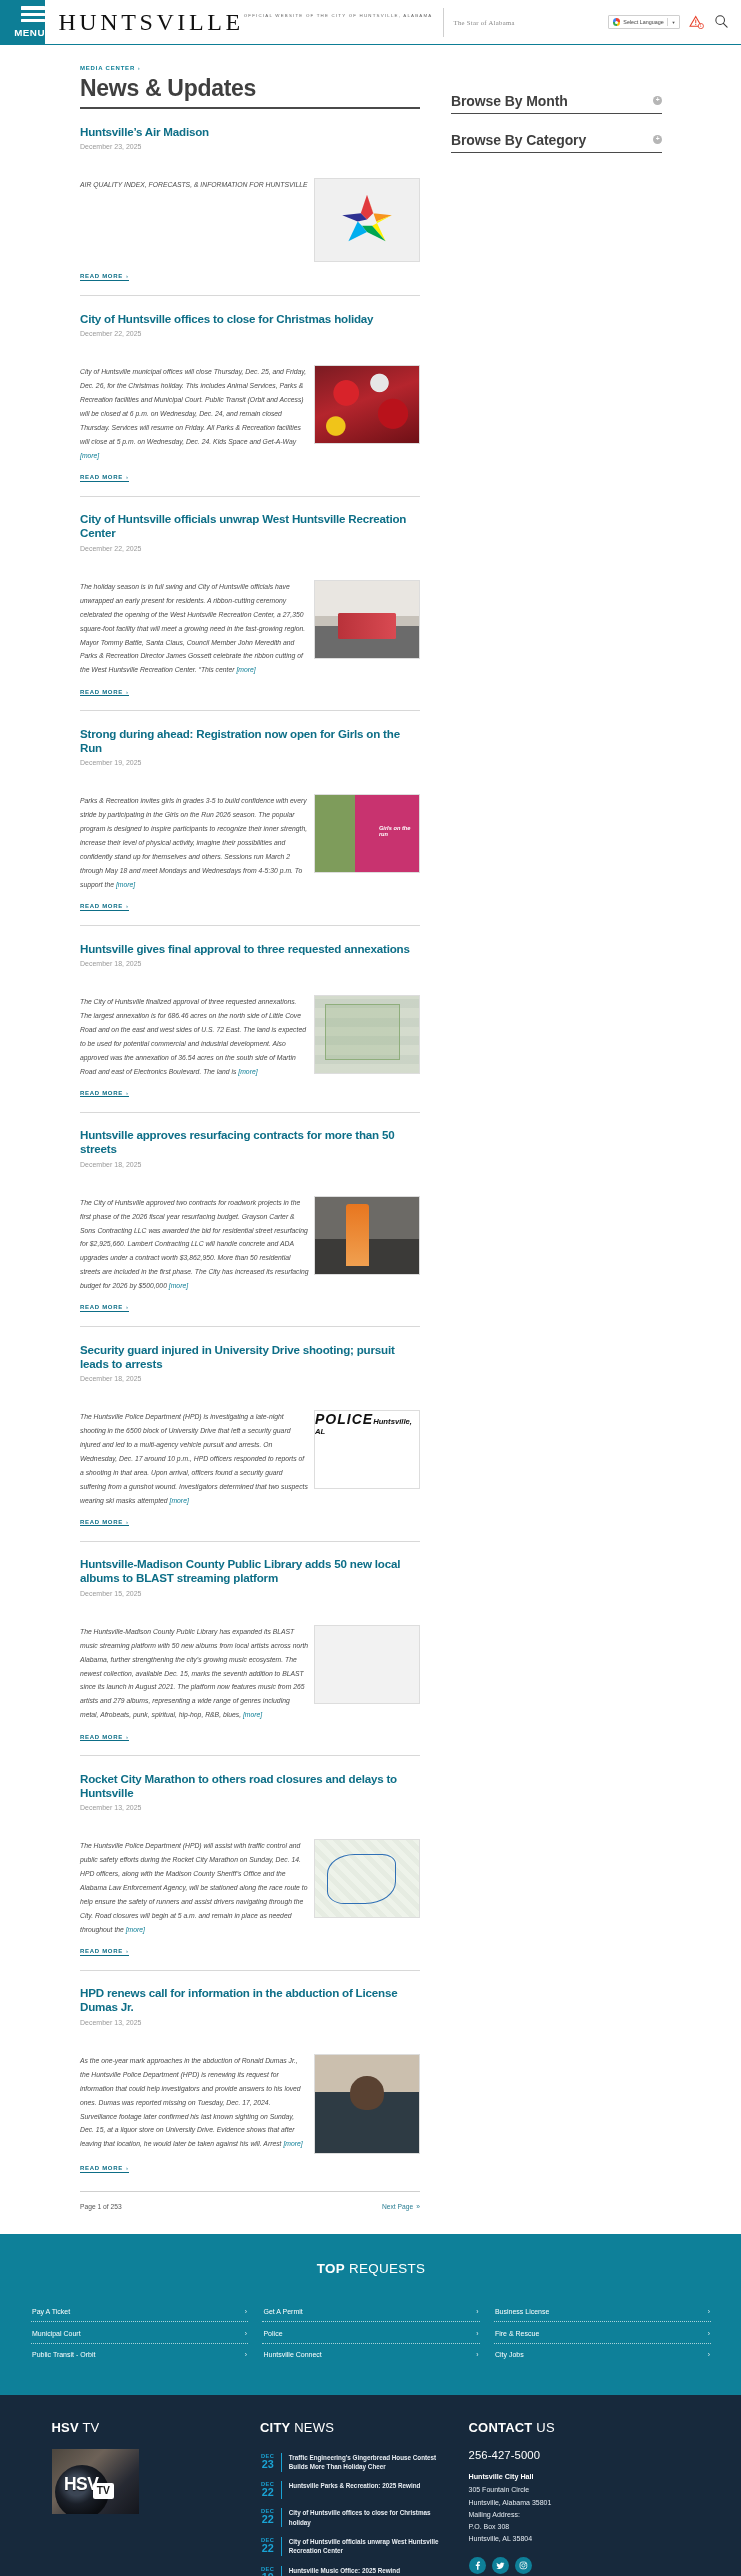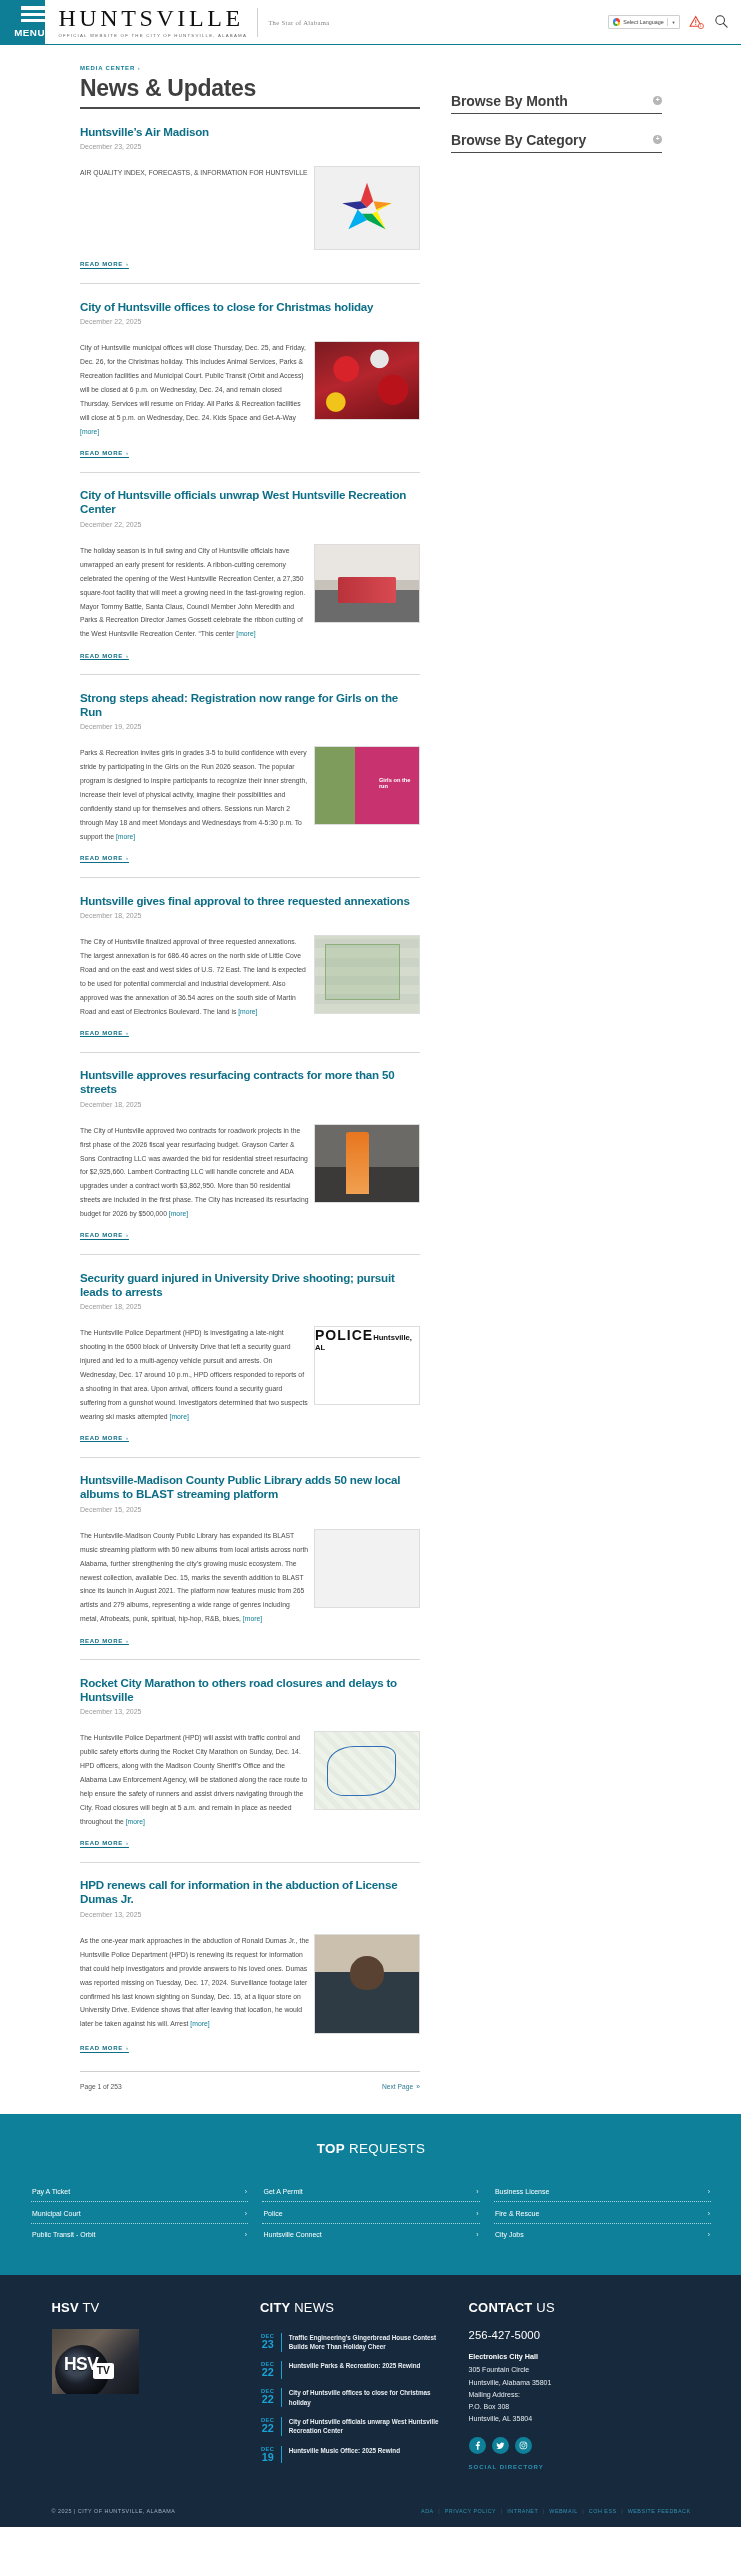--- a/index.html
+++ b/index.html
@@ -15,21 +15,21 @@
   .topbar { display: flex; align-items: stretch; height: 45px; background: #fff;
             border-bottom: 1.5px solid #0d7e96; position: relative; }
   .menu-btn { width: 45px; background: #0d7e96; color: #fff; display: flex;
               flex-direction: column; align-items: flex-end; justify-content: center;
               gap: 2.6px; cursor: pointer; }
   .menu-bars { display: flex; flex-direction: column; gap: 2.6px; }
   .menu-bars i { display: block; width: 24px; height: 3.6px; background: #fff; border-radius: 0.5px; }
   .menu-label { font-size: 9.8px; font-weight: 700; letter-spacing: 0.5px; margin-top: 1.5px; }
 
   .brand { display: flex; align-items: center; padding-left: 13.4px; flex: 0 0 auto; }
-  .brand-mark { display: flex; flex-direction: column; }
+  .brand-mark { display: flex; flex-direction: row; }
   .brand-name { font-family: "Liberation Serif", serif; font-size: 24px; letter-spacing: 3.6px;
                 line-height: 1; color: #111; font-weight: 400; }
   .brand-sub { font-size: 4.4px; letter-spacing: 1.2px; color: #666; margin-top: 3.1px; }
   .brand-rule { width: 0.5px; background: #cfcfcf; height: 29px; margin: 0 10.3px; }
   .brand-tag { font-family: "Liberation Serif", serif; font-size: 6.7px; color: #888;
                letter-spacing: 0.3px; }
 
   .topbar-right { margin-left: auto; display: flex; align-items: center; gap: 9.3px;
                   padding-right: 13.4px; }
   .lang-select { display: flex; align-items: center; gap: 3.6px; border: 0.5px solid #cfcfcf;
@@ -68,21 +68,21 @@
           font-size: 6.7px; line-height: 8.2px; text-align: center; font-weight: 700; }
   .acc-rule { border: 0; border-top: 1.5px solid #4a4a4a; margin: 0; }
   .acc + .acc { margin-top: 17.5px; }
 
   
   .article { padding-top: 15.5px; }
   .article + .article { border-top: 0.5px solid #d8d8d8; margin-top: 14.4px; }
   .art-title { font-size: 11.6px; font-weight: 700; color: #0d6e87; line-height: 1.2;
                letter-spacing: -0.2px; cursor: pointer; }
   .art-date { font-size: 7px; color: #9a9a9a; margin-top: 4.6px; }
-  .art-body { display: flex; gap: 5px; margin-top: 16px; }
+  .art-body { display: flex; gap: 5px; margin-top: 28px; font-style: italic; }
   .art-text { flex: 1 1 auto; font-size: 6.8px; line-height: 2.05; color: #4a4a4a; }
   .art-text .more { color: #0d7e96; }
   .art-thumb { flex: 0 0 106px; width: 106px; border: 0.5px solid #ddd; background: #f2f2f2;
                overflow: hidden; align-self: flex-start; }
   .art-thumb .ph { display: block; width: 100%; }
   .read-more { display: inline-flex; align-items: center; gap: 3.1px; margin-top: 11.3px;
                font-size: 6px; font-weight: 700; letter-spacing: 0.7px; color: #0d6e87;
                border-bottom: 0.5px solid #0d6e87; padding-bottom: 0.5px; cursor: pointer; }
   .read-more .ch { border-bottom: 0; font-weight: 400; }
 
@@ -293,21 +293,21 @@
       <div class="art-text">The holiday season is in full swing and City of Huntsville officials have unwrapped an early present for residents. A ribbon-cutting ceremony celebrated the opening of the West Huntsville Recreation Center, a 27,350 square-foot facility that will meet a growing need in the fast-growing region. Mayor Tommy Battle, Santa Claus, Council Member John Meredith and Parks &amp; Recreation Director James Gossett celebrate the ribbon cutting of the West Huntsville Recreation Center. “This center <span class="more">[more]</span></div>
       <div class="art-thumb">
                 <div class="ph ph-rec"></div>
               </div>
     </div>
     <div class="read-more">
       <span>READ MORE</span>
               <span class="ch">›</span>
     </div></div>
           <div class="article">
-    <div class="art-title">Strong steps ahead: Registration now range for Girls on the Run</div>
+    <div class="art-title">Strong during ahead: Registration now open for Girls on the Run</div>
     <div class="art-date">December 19, 2025</div>
     <div class="art-body">
       <div class="art-text">Parks &amp; Recreation invites girls in grades 3-5 to build confidence with every stride by participating in the Girls on the Run 2026 season. The popular program is designed to inspire participants to recognize their inner strength, increase their level of physical activity, imagine their possibilities and confidently stand up for themselves and others. Sessions run March 2 through May 18 and meet Mondays and Wednesdays from 4-5:30 p.m. To support the <span class="more">[more]</span></div>
       <div class="art-thumb">
                 <div class="ph ph-girls"></div>
               </div>
     </div>
     <div class="read-more">
       <span>READ MORE</span>
               <span class="ch">›</span>
@@ -534,21 +534,21 @@
      <div class="ni-text">Huntsville Music Office: 2025 Rewind</div>
           </div>
         </div>
     </div>
 
     <div class="f-col contact">
       <div class="f-head">
         <b>CONTACT</b><span> US</span>
       </div>
       <div class="c-phone">256-427-5000</div>
-      <div class="c-name">Electronics City Hall</div>
+      <div class="c-name">Huntsville City Hall</div>
       <div class="c-line">305 Fountain Circle</div>
       <div class="c-line">Huntsville, Alabama 35801</div>
       <div class="c-line">Mailing Address:</div>
       <div class="c-line">P.O. Box 308</div>
       <div class="c-line">Huntsville, AL 35804</div>
       <div class="socials">
         <span class="soc">
           <svg width="8.8" height="8.8" viewBox="0 0 17 17">
               <path d="M10.6 17V9.8h2.4l.4-2.8h-2.8V5.2c0-.8.2-1.4 1.4-1.4h1.5V1.3C13.2 1.2 12.3 1.1 11.3 1.1 9.2 1.1 7.8 2.4 7.8 4.8V7H5.4v2.8h2.4V17h2.8z" fill="#fff"></path>
             </svg>

